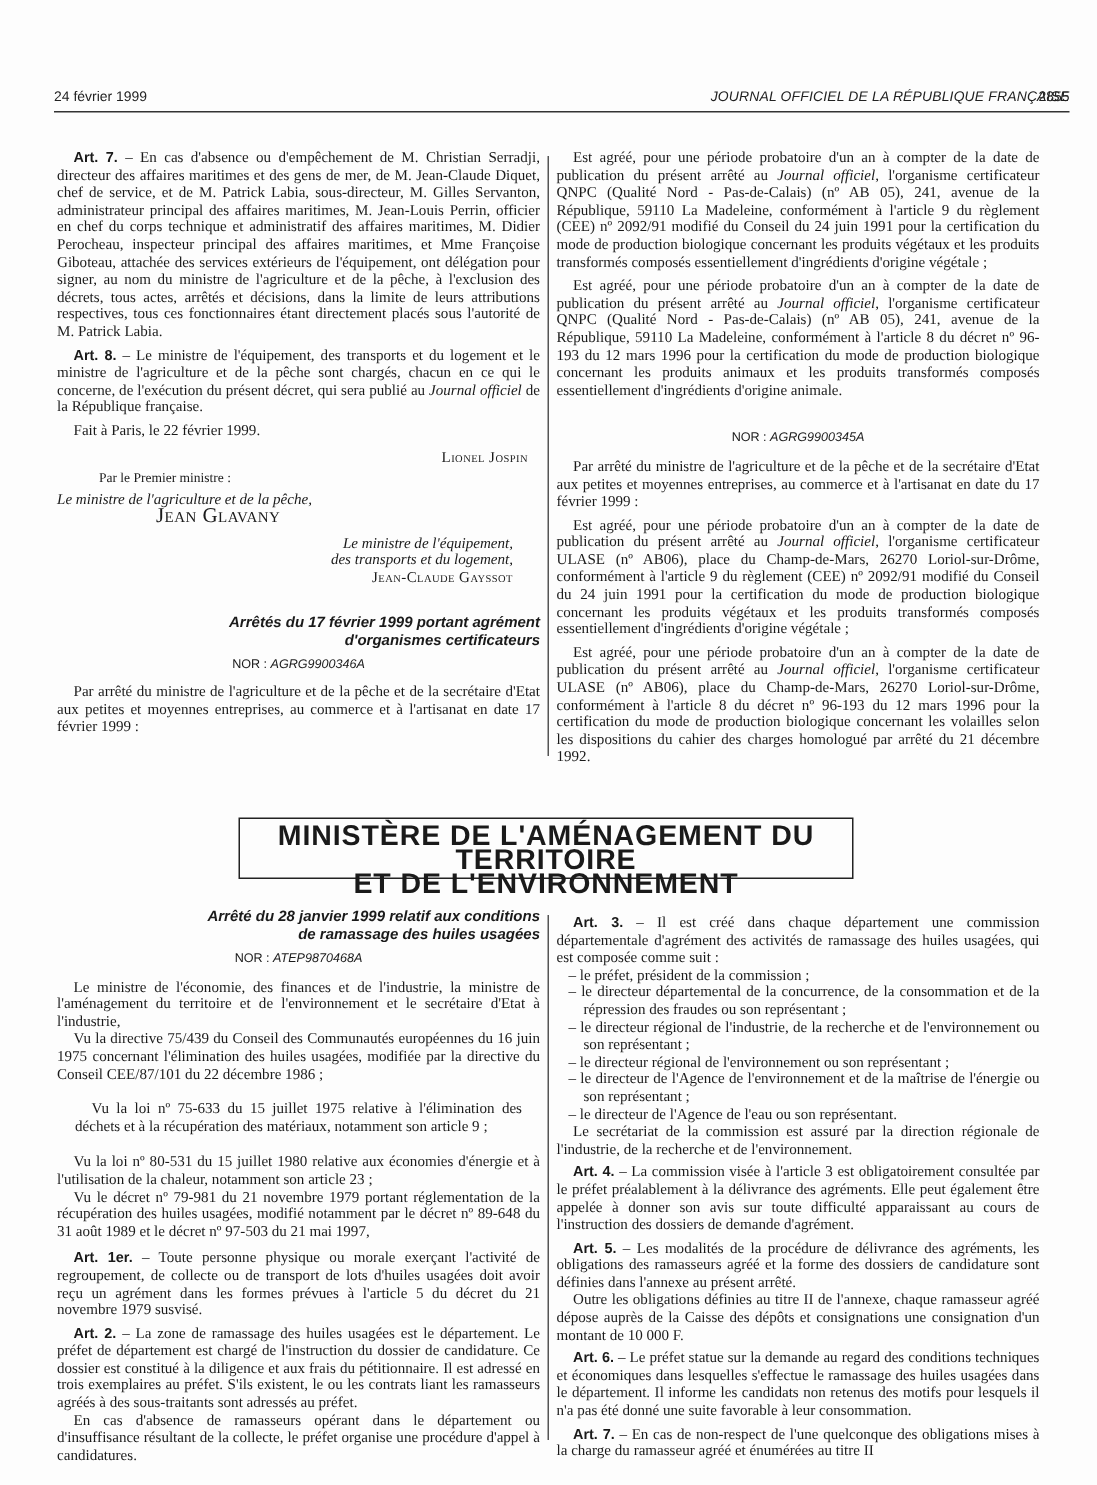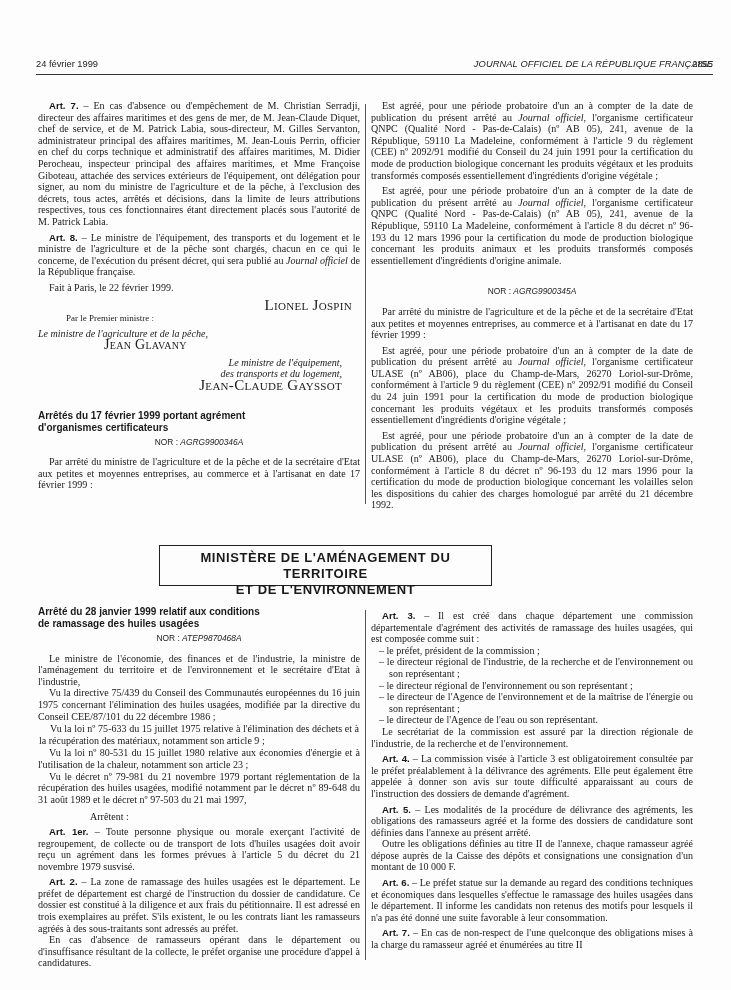--- a/index.html
+++ b/index.html
@@ -13,31 +13,31 @@
   .hdr-rule { position:absolute; top:74px; left:36px; width:677px; height:1px; background:#333; }
 
   .col { position:absolute; width:322px; font-size:10.05px; line-height:11.6px; text-align:justify; }
   .colL { left:38px; }
   .colR { left:371px; }
   .vrule { position:absolute; width:1px; background:#555; }
 
   p { margin:0 0 4px 0; text-indent:11px; }
   .art { font-family:"Liberation Sans", sans-serif; font-weight:bold; font-size:9.6px; }
   i { font-style:italic; }
-  .sig { text-align:right; font-variant:small-caps; font-size:15px; letter-spacing:0.3px; }
+  .sig { text-align:right; font-variant:small-caps; font-size:10px; letter-spacing:0.3px; }
   .sigc { font-variant:small-caps; font-size:14px; letter-spacing:0.3px; }
   .stitle { font-family:"Liberation Sans", sans-serif; font-weight:bold; font-size:10px;
-            text-align:left; line-height:12px; margin:6px 0 3px 0; }
+            text-align:right; line-height:12px; margin:6px 0 3px 0;font-style:italic; }
   .nor { text-align:center; font-family:"Liberation Sans", sans-serif; font-size:8.4px; margin:3px 0 8px 0; }
   .nor i { font-style:italic; }
   .dash { margin:0; padding-left:18px; text-indent:-10px; }
 
-  .ministry { position:absolute; left:159px; top:545px; width:333px; height:41px;
+  .ministry { position:absolute; left:159px; top:545px; width:410px; height:41px;
               border:1px solid #222; text-align:center;
-              font-family:"Liberation Sans", sans-serif; font-weight:bold; font-size:13px;
+              font-family:"Liberation Sans", sans-serif; font-weight:bold; font-size:19px;
               line-height:16px; letter-spacing:0.6px; padding-top:4px; box-sizing:border-box; }
 </style>
 </head>
 <body>
 
 <div class="hdr">
   <span class="date">24 février 1999</span>
   <span class="title">JOURNAL OFFICIEL DE LA RÉPUBLIQUE FRANÇAISE</span>
   <span class="pg">2855</span>
 </div>
@@ -81,34 +81,34 @@
 </div>
 
 <div class="col colL" style="top:606px;">
   <div class="stitle" style="margin-top:0;">
     <span>Arrêté du 28 janvier 1999 relatif aux conditions</span><br>
     <span>de ramassage des huiles usagées</span>
   </div>
   <div class="nor"><span>NOR : </span><i>ATEP9870468A</i></div>
   <p style="margin:0;">Le ministre de l'économie, des finances et de l'industrie, la ministre de l'aménagement du territoire et de l'environnement et le secrétaire d'Etat à l'industrie,</p>
   <p style="margin:0;">Vu la directive 75/439 du Conseil des Communautés européennes du 16 juin 1975 concernant l'élimination des huiles usagées, modifiée par la directive du Conseil CEE/87/101 du 22 décembre 1986 ;</p>
-  <p style="margin:1px;">Vu la loi nº 75-633 du 15 juillet 1975 relative à l'élimination des déchets et à la récupération des matériaux, notamment son article 9 ;</p>
+  <p style="margin:12px;">Vu la loi nº 75-633 du 15 juillet 1975 relative à l'élimination des déchets et à la récupération des matériaux, notamment son article 9 ;</p>
   <p style="margin:0;">Vu la loi nº 80-531 du 15 juillet 1980 relative aux économies d'énergie et à l'utilisation de la chaleur, notamment son article 23 ;</p>
   <p style="margin:0 0 6px 0;">Vu le décret nº 79-981 du 21 novembre 1979 portant réglementation de la récupération des huiles usagées, modifié notamment par le décret nº 89-648 du 31 août 1989 et le décret nº 97-503 du 21 mai 1997,</p>
-  <div style="margin:6px 0 3px 52px;">Arrêtent :</div>
   <p><span class="art">Art. 1er.</span><span> – Toute personne physique ou morale exerçant l'activité de regroupement, de collecte ou de transport de lots d'huiles usagées doit avoir reçu un agrément dans les formes prévues à l'article 5 du décret du 21 novembre 1979 susvisé.</span></p>
   <p style="margin:0;"><span class="art">Art. 2.</span><span> – La zone de ramassage des huiles usagées est le département. Le préfet de département est chargé de l'instruction du dossier de candidature. Ce dossier est constitué à la diligence et aux frais du pétitionnaire. Il est adressé en trois exemplaires au préfet. S'ils existent, le ou les contrats liant les ramasseurs agréés à des sous-traitants sont adressés au préfet.</span></p>
   <p>En cas d'absence de ramasseurs opérant dans le département ou d'insuffisance résultant de la collecte, le préfet organise une procédure d'appel à candidatures.</p>
 </div>
 <div class="vrule" style="left:365px; top:610px; height:350px;"></div>
 
 <div class="col colR" style="top:610px;">
   <p style="margin:0;"><span class="art">Art. 3.</span><span> – Il est créé dans chaque département une commission départementale d'agrément des activités de ramassage des huiles usagées, qui est composée comme suit :</span></p>
   <div>
     <p class="dash">– le préfet, président de la commission ;</p>
+    <p class="dash">– le directeur départemental de la concurrence, de la consommation et de la répression des fraudes ou son représentant ;</p>
     <p class="dash">– le directeur régional de l'industrie, de la recherche et de l'environnement ou son représentant ;</p>
     <p class="dash">– le directeur régional de l'environnement ou son représentant ;</p>
     <p class="dash">– le directeur de l'Agence de l'environnement et de la maîtrise de l'énergie ou son représentant ;</p>
     <p class="dash">– le directeur de l'Agence de l'eau ou son représentant.</p>
   </div>
   <p>Le secrétariat de la commission est assuré par la direction régionale de l'industrie, de la recherche et de l'environnement.</p>
   <p><span class="art">Art. 4.</span><span> – La commission visée à l'article 3 est obligatoirement consultée par le préfet préalablement à la délivrance des agréments. Elle peut également être appelée à donner son avis sur toute difficulté apparaissant au cours de l'instruction des dossiers de demande d'agrément.</span></p>
   <p style="margin:0;"><span class="art">Art. 5.</span><span> – Les modalités de la procédure de délivrance des agréments, les obligations des ramasseurs agréé et la forme des dossiers de candidature sont définies dans l'annexe au présent arrêté.</span></p>
   <p>Outre les obligations définies au titre II de l'annexe, chaque ramasseur agréé dépose auprès de la Caisse des dépôts et consignations une consignation d'un montant de 10 000 F.</p>
   <p><span class="art">Art. 6.</span><span> – Le préfet statue sur la demande au regard des conditions techniques et économiques dans lesquelles s'effectue le ramassage des huiles usagées dans le département. Il informe les candidats non retenus des motifs pour lesquels il n'a pas été donné une suite favorable à leur consommation.</span></p>

